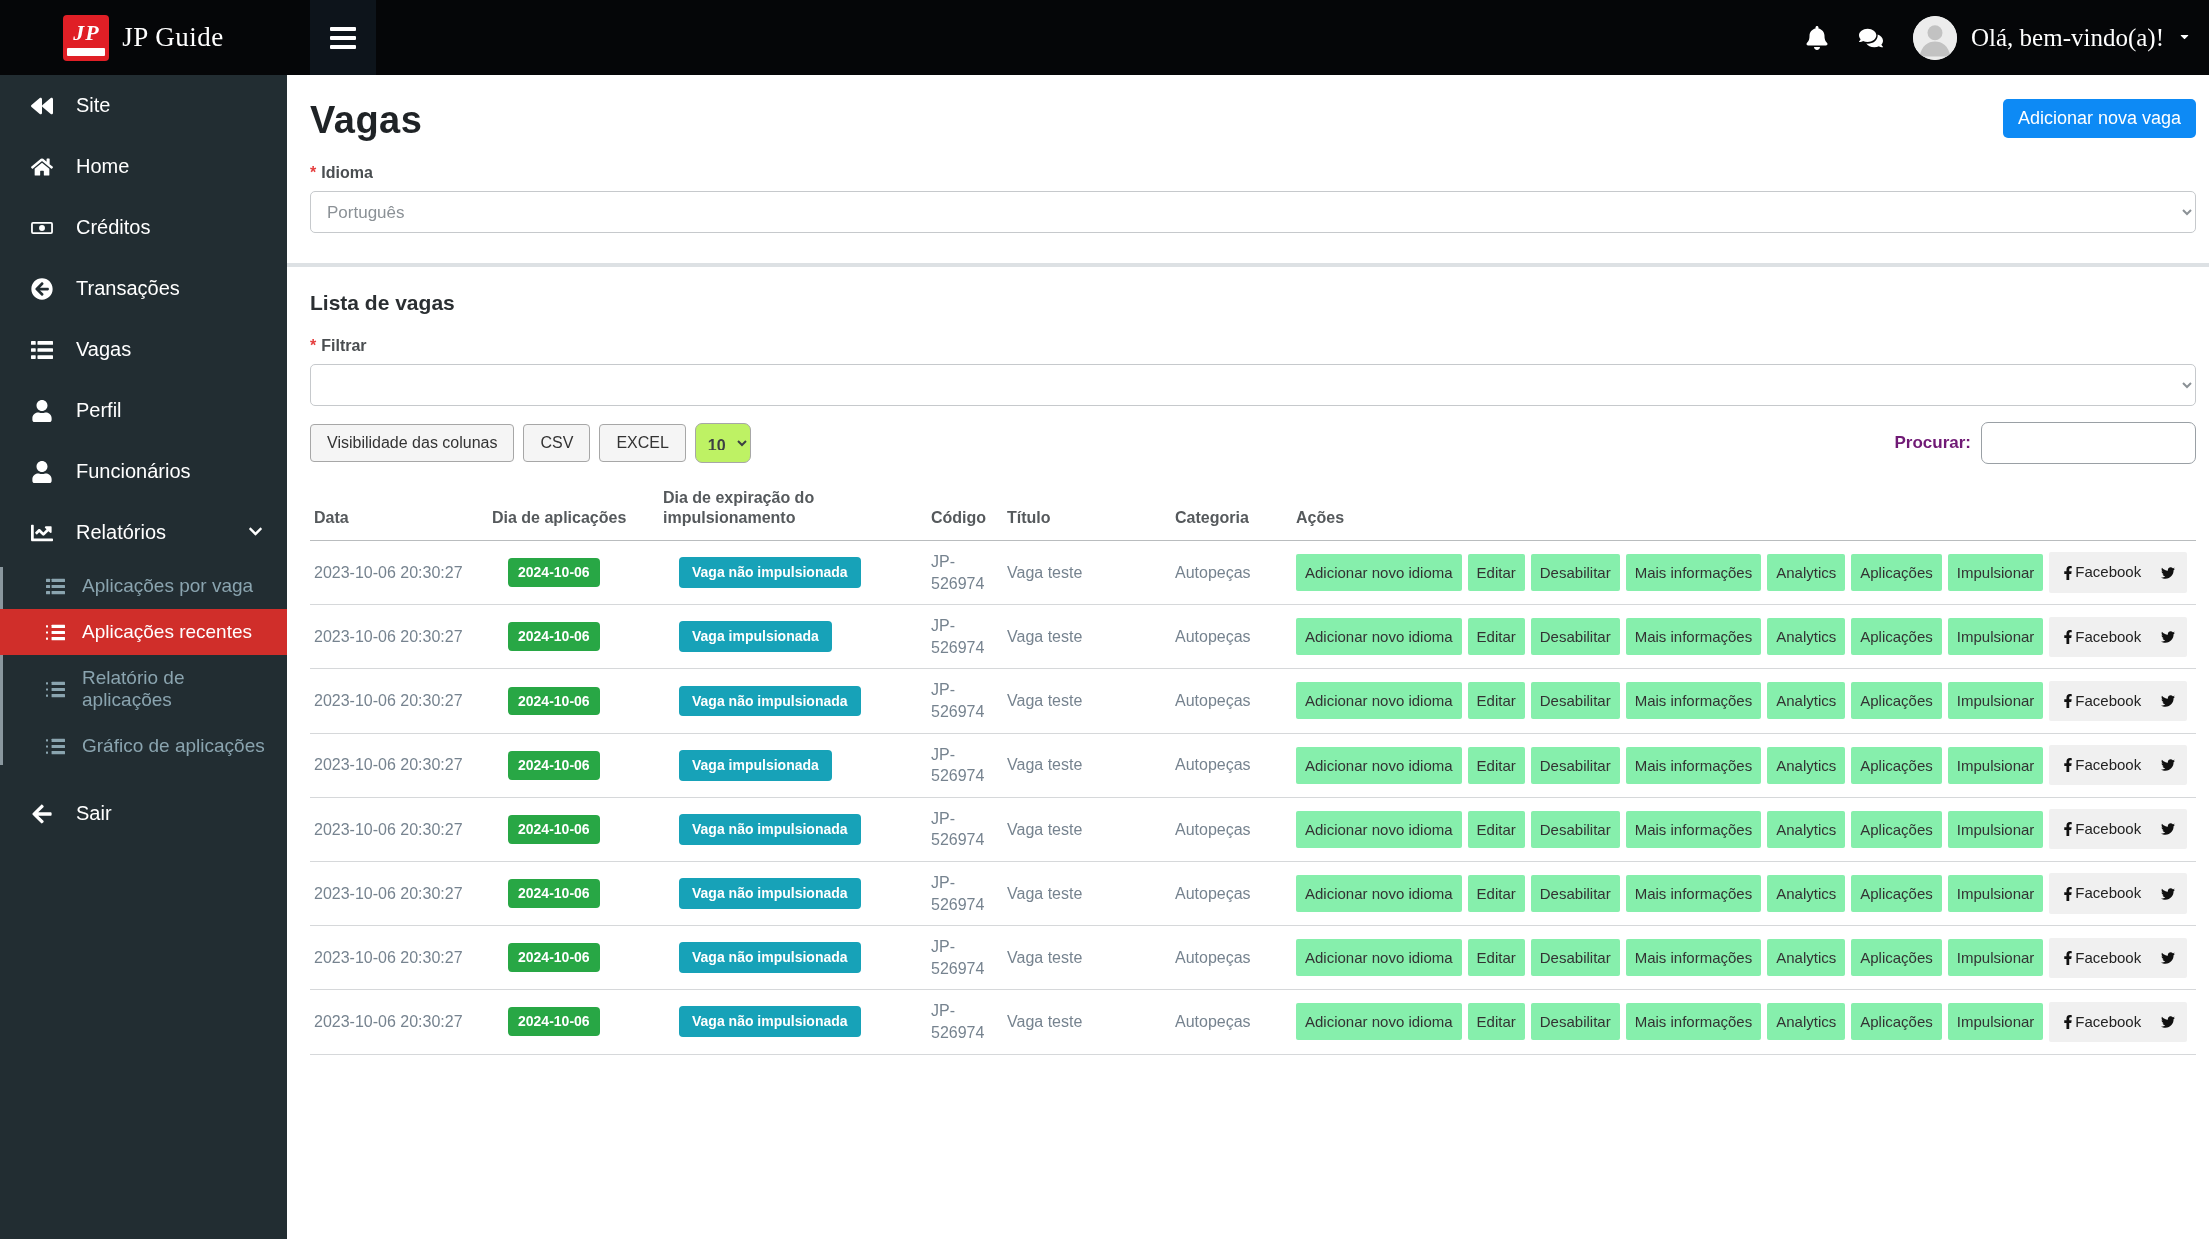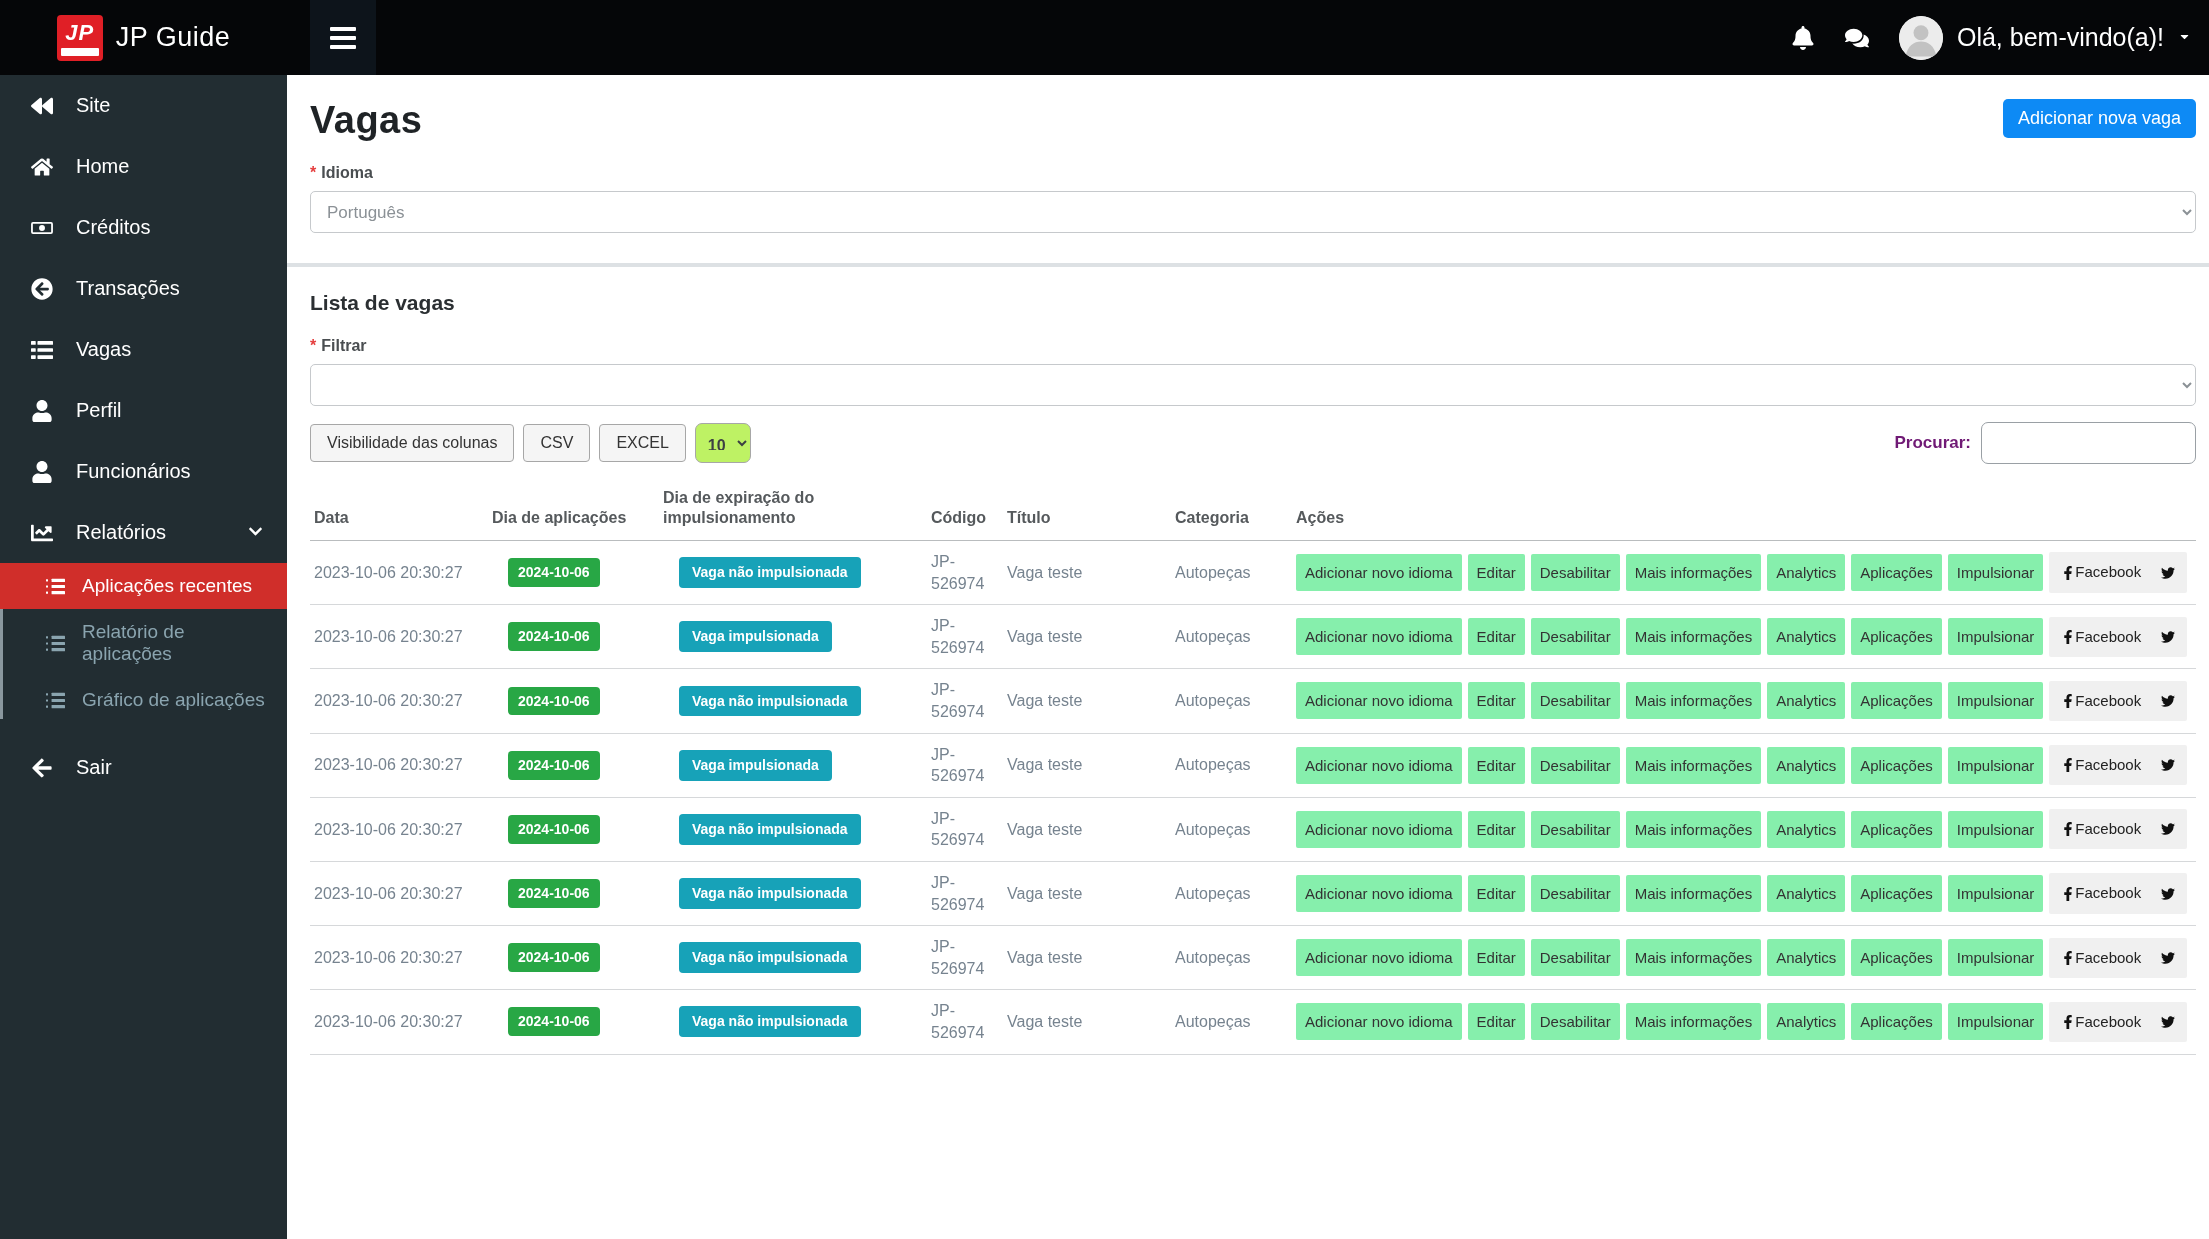--- a/index.html
+++ b/index.html
@@ -1,20 +1,20 @@
 <!DOCTYPE html>
 <html><head>
 <meta charset="utf-8">
 <style>
   * { box-sizing: border-box; margin: 0; padding: 0; }
   html,body { width: 2209px; height: 1239px; background:#fff; font-family:"Liberation Sans", sans-serif; overflow:hidden; }
   .app { position:relative; width:2209px; height:1239px; }
 
   
-  .navbar { position:absolute; top:0; left:0; right:0; height:75px; background:#050608; display:flex; align-items:center; z-index:5; }
+  .navbar { position:absolute; top:0; left:0; right:0; height:75px; background:#050608; display:flex; align-items:center; z-index:5;font-family:Liberation Serif, serif; }
   .brand { width:287px; height:75px; display:flex; align-items:center; justify-content:center; gap:13px; cursor:pointer; }
   .logo { width:46px; height:46px; background:#e01f26; border-radius:4px; display:flex; flex-direction:column; align-items:center; justify-content:center; position:relative; }
   .logo-jp { color:#fff; font-weight:bold; font-size:22px; font-style:italic; letter-spacing:1px; line-height:1; margin-top:3px; }
   .logo-strip { width:38px; height:8px; background:#fff; border-radius:1px; margin-top:4px; }
   .brand-name { color:#fff; font-size:27px; font-weight:500; letter-spacing:.5px;text-align:center; }
   .hamburger { width:66px; height:75px; background:#0d141b; border:none; cursor:pointer; display:flex; flex-direction:column; align-items:center; justify-content:center; gap:5px; margin-left:23px; }
   .hamburger i { display:block; width:26px; height:4px; background:#fff; border-radius:1px; }
   .nav-right { margin-left:auto; display:flex; align-items:center; gap:30px; padding-right:18px; }
   .nav-icon { color:#fff; display:flex; align-items:center; cursor:pointer; }
   .nav-icon svg { width:24px; height:24px; fill:currentColor; }
@@ -184,20 +184,33 @@
           <svg viewBox="0 0 512 512">
             <path d="M496 384H64V80c0-8.84-7.16-16-16-16H16C7.16 64 0 71.16 0 80v336c0 17.67 14.33 32 32 32h464c8.84 0 16-7.16 16-16v-32c0-8.84-7.16-16-16-16zM464 96H345.94c-21.38 0-32.09 25.85-16.97 40.97l32.4 32.4L288 242.75l-73.37-73.37c-12.5-12.5-32.76-12.5-45.25 0l-68.69 68.69c-6.25 6.25-6.25 16.38 0 22.63l22.62 22.62c6.25 6.25 16.38 6.25 22.63 0L192 237.25l73.37 73.37c12.5 12.5 32.76 12.5 45.25 0l96-96 32.4 32.4c15.12 15.12 40.97 4.41 40.97-16.97V112c.01-8.84-7.15-16-15.99-16z"></path>
           </svg>
         </span>
       <span>Relatórios</span>
       <span class="chev"><svg viewBox="0 0 448 512">
             <path d="M207.029 381.476L12.686 187.132c-9.373-9.373-9.373-24.569 0-33.941l22.667-22.667c9.357-9.357 24.522-9.375 33.901-.04L224 284.505l154.745-154.021c9.379-9.335 24.544-9.317 33.901.04l22.667 22.667c9.373 9.373 9.373 24.569 0 33.941L240.971 381.476c-9.373 9.372-24.569 9.372-33.942 0z"></path>
           </svg></span>
     </a>
     <div class="submenu">
+      <a class="sub-item">
+        <span class="sicon">
+            <svg viewBox="0 0 512 512">
+              <rect x="0" y="48" width="110" height="86" rx="14"></rect>
+              <rect x="150" y="48" width="362" height="86" rx="14"></rect>
+              <rect x="0" y="213" width="110" height="86" rx="14"></rect>
+              <rect x="150" y="213" width="362" height="86" rx="14"></rect>
+              <rect x="0" y="378" width="110" height="86" rx="14"></rect>
+              <rect x="150" y="378" width="362" height="86" rx="14"></rect>
+            </svg>
+          </span>
+        <span>Aplicações por vaga</span>
+      </a>
       <a class="sub-item active">
         <span class="sicon">
             <svg viewBox="0 0 512 512">
               <rect x="0" y="60" width="54" height="60" rx="10"></rect>
               <rect x="150" y="48" width="362" height="86" rx="14"></rect>
               <rect x="0" y="226" width="54" height="60" rx="10"></rect>
               <rect x="150" y="213" width="362" height="86" rx="14"></rect>
               <rect x="0" y="392" width="54" height="60" rx="10"></rect>
               <rect x="150" y="378" width="362" height="86" rx="14"></rect>
             </svg>

